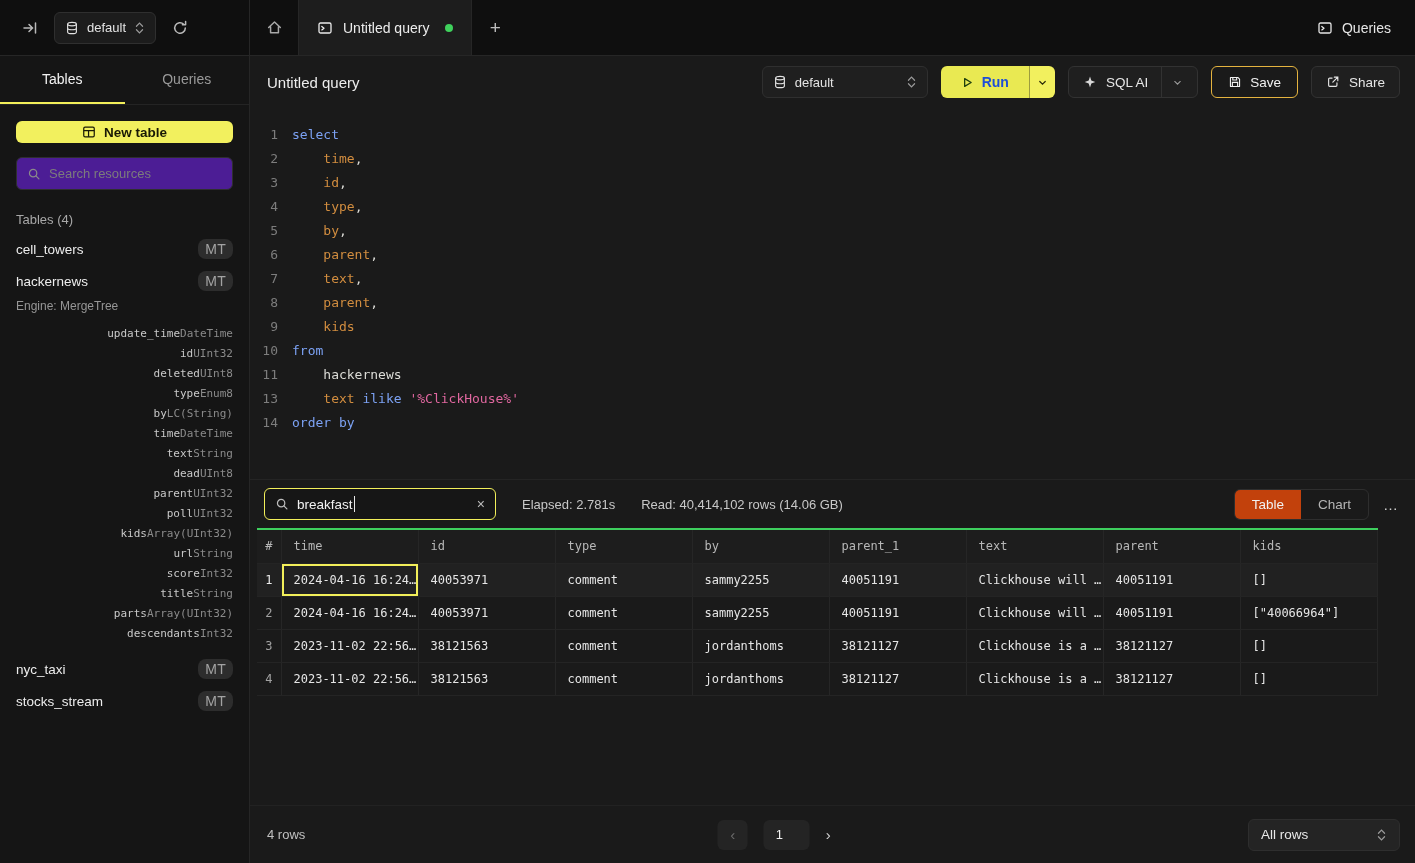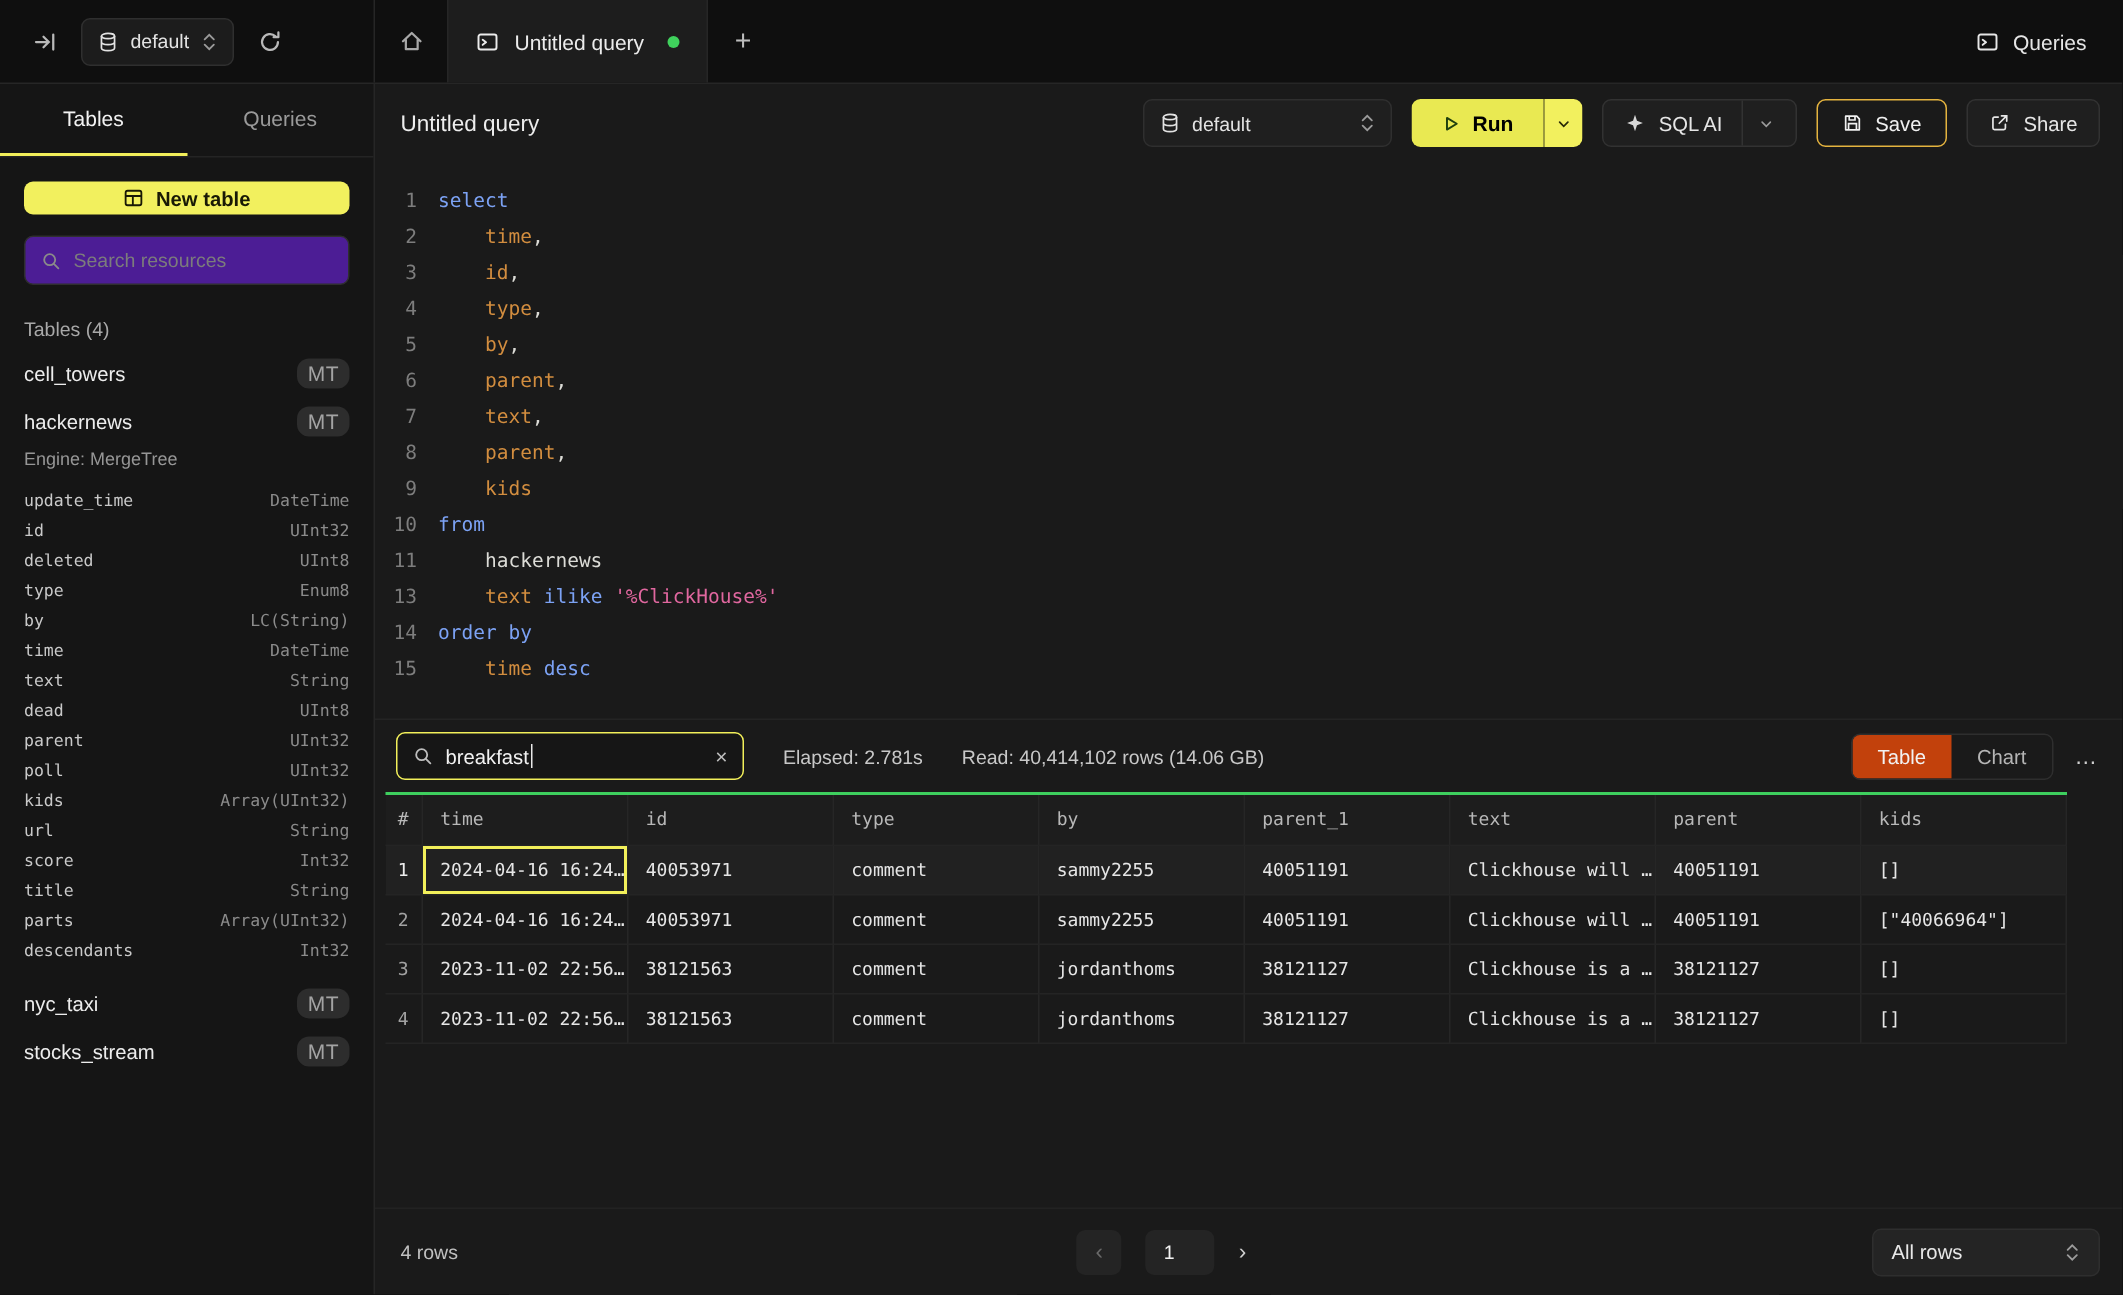--- a/index.html
+++ b/index.html
@@ -47,35 +47,35 @@
     background:#4c1d95; display:flex; align-items:center; gap:8px; padding:0 10px; }
   .search-box input { flex:1; background:transparent; border:none; outline:none;
     color:#e6e6e6; font-size:13px; }
   .search-box input::placeholder { color:#7c7c7c; }
   .section-label { margin:22px 0 6px; font-size:13px; color:#a8a8a8; }
   .tbl-row { height:32px; display:flex; align-items:center; cursor:pointer; }
   .tbl-name { flex:1; font-size:13.5px; color:#ededed; }
   .badge { background:#2d2d2d; color:#a3a3a3; font-size:14px; font-weight:400;
     padding:2px 7px; border-radius:8px; letter-spacing:.3px; }
   .engine-line { font-size:12px; color:#969696; margin:2px 0 10px; }
-  .cols-list { margin-bottom:10px; }
+  .cols-list { margin-bottom:10px;text-align:right; }
   .col-row { height:20px; display:flex; align-items:center;
     font-family:"DejaVu Sans Mono", monospace; font-size:11px; }
   .col-name { flex:1; color:#c9c9c9; }
   .col-type { color:#8b8b8b; }
 
   
   .main { flex:1; background:#1a1a1a; display:flex; flex-direction:column; min-width:0; }
   .main-header { height:52px; flex:none; display:flex; align-items:center; padding:0 15px 0 17px; }
   .page-title { font-size:15px; color:#ededed; }
   .header-controls { margin-left:auto; display:flex; align-items:center; gap:13px; }
   .select.wide { width:166px; background:#1f1f1f; }
   .run-btn { display:flex; height:32px; border-radius:6px; overflow:hidden; cursor:pointer; }
   .run-main { display:flex; align-items:center; gap:8px; padding:0 20px; background:#e9e952;
-    color:#000000; font-size:14px; font-weight:700; }
+    color:#1d4ed8; font-size:14px; font-weight:700; }
   .run-caret { width:26px; display:flex; align-items:center; justify-content:center;
     background:#f2f05e; border-left:1px solid rgba(0,0,0,.35); color:#2a2a08; }
   .dark-btn { height:32px; display:flex; align-items:center; gap:9px; padding:0 14px;
     background:#1f1f1f; border:1px solid #323232; border-radius:6px; color:#e6e6e6;
     font-size:13.5px; cursor:pointer; }
   .dark-btn .caret-sep { display:flex; align-items:center; padding-left:10px; margin-left:4px;
     border-left:1px solid #323232; color:#9a9a9a; height:100%; }
   .save-btn { height:32px; display:flex; align-items:center; gap:8px; padding:0 16px;
     background:transparent; border:1.5px solid #e4b33f; border-radius:6px; color:#f0f0f0;
     font-size:13.5px; cursor:pointer; }
@@ -405,21 +405,20 @@
           <div class="code-line"><span class="ln">4</span><span class="code"><span class="tk-pl">    </span><span class="tk-id">type</span><span class="tk-pl">,</span></span></div>
           <div class="code-line"><span class="ln">5</span><span class="code"><span class="tk-pl">    </span><span class="tk-id">by</span><span class="tk-pl">,</span></span></div>
           <div class="code-line"><span class="ln">6</span><span class="code"><span class="tk-pl">    </span><span class="tk-id">parent</span><span class="tk-pl">,</span></span></div>
           <div class="code-line"><span class="ln">7</span><span class="code"><span class="tk-pl">    </span><span class="tk-id">text</span><span class="tk-pl">,</span></span></div>
           <div class="code-line"><span class="ln">8</span><span class="code"><span class="tk-pl">    </span><span class="tk-id">parent</span><span class="tk-pl">,</span></span></div>
           <div class="code-line"><span class="ln">9</span><span class="code"><span class="tk-pl">    </span><span class="tk-id">kids</span></span></div>
           <div class="code-line"><span class="ln">10</span><span class="code"><span class="tk-kw">from</span></span></div>
           <div class="code-line"><span class="ln">11</span><span class="code"><span class="tk-pl">    hackernews</span></span></div>
           <div class="code-line"><span class="ln">13</span><span class="code"><span class="tk-pl">    </span><span class="tk-id">text</span><span class="tk-pl"> </span><span class="tk-kw">ilike</span><span class="tk-pl"> </span><span class="tk-str">'%ClickHouse%'</span></span></div>
           <div class="code-line"><span class="ln">14</span><span class="code"><span class="tk-kw">order by</span></span></div>
-          <div class="code-line"><span class="ln">15</span><span class="code"><span class="tk-pl">    </span><span class="tk-id">time</span><span class="tk-pl"> </span><span class="tk-kw">desc</span></span></div>
         </div>
 
       <div class="results-toolbar">
         <div class="rsearch">
           <span>
             <svg width="14" height="14" viewBox="0 0 16 16">
                 <circle cx="7" cy="7" r="4.2" stroke="#bdbdbd" stroke-width="1.4" fill="none"></circle>
                 <path d="M10.2 10.2 13.6 13.6" stroke="#bdbdbd" stroke-width="1.4" stroke-linecap="round"></path>
               </svg>
           </span>

